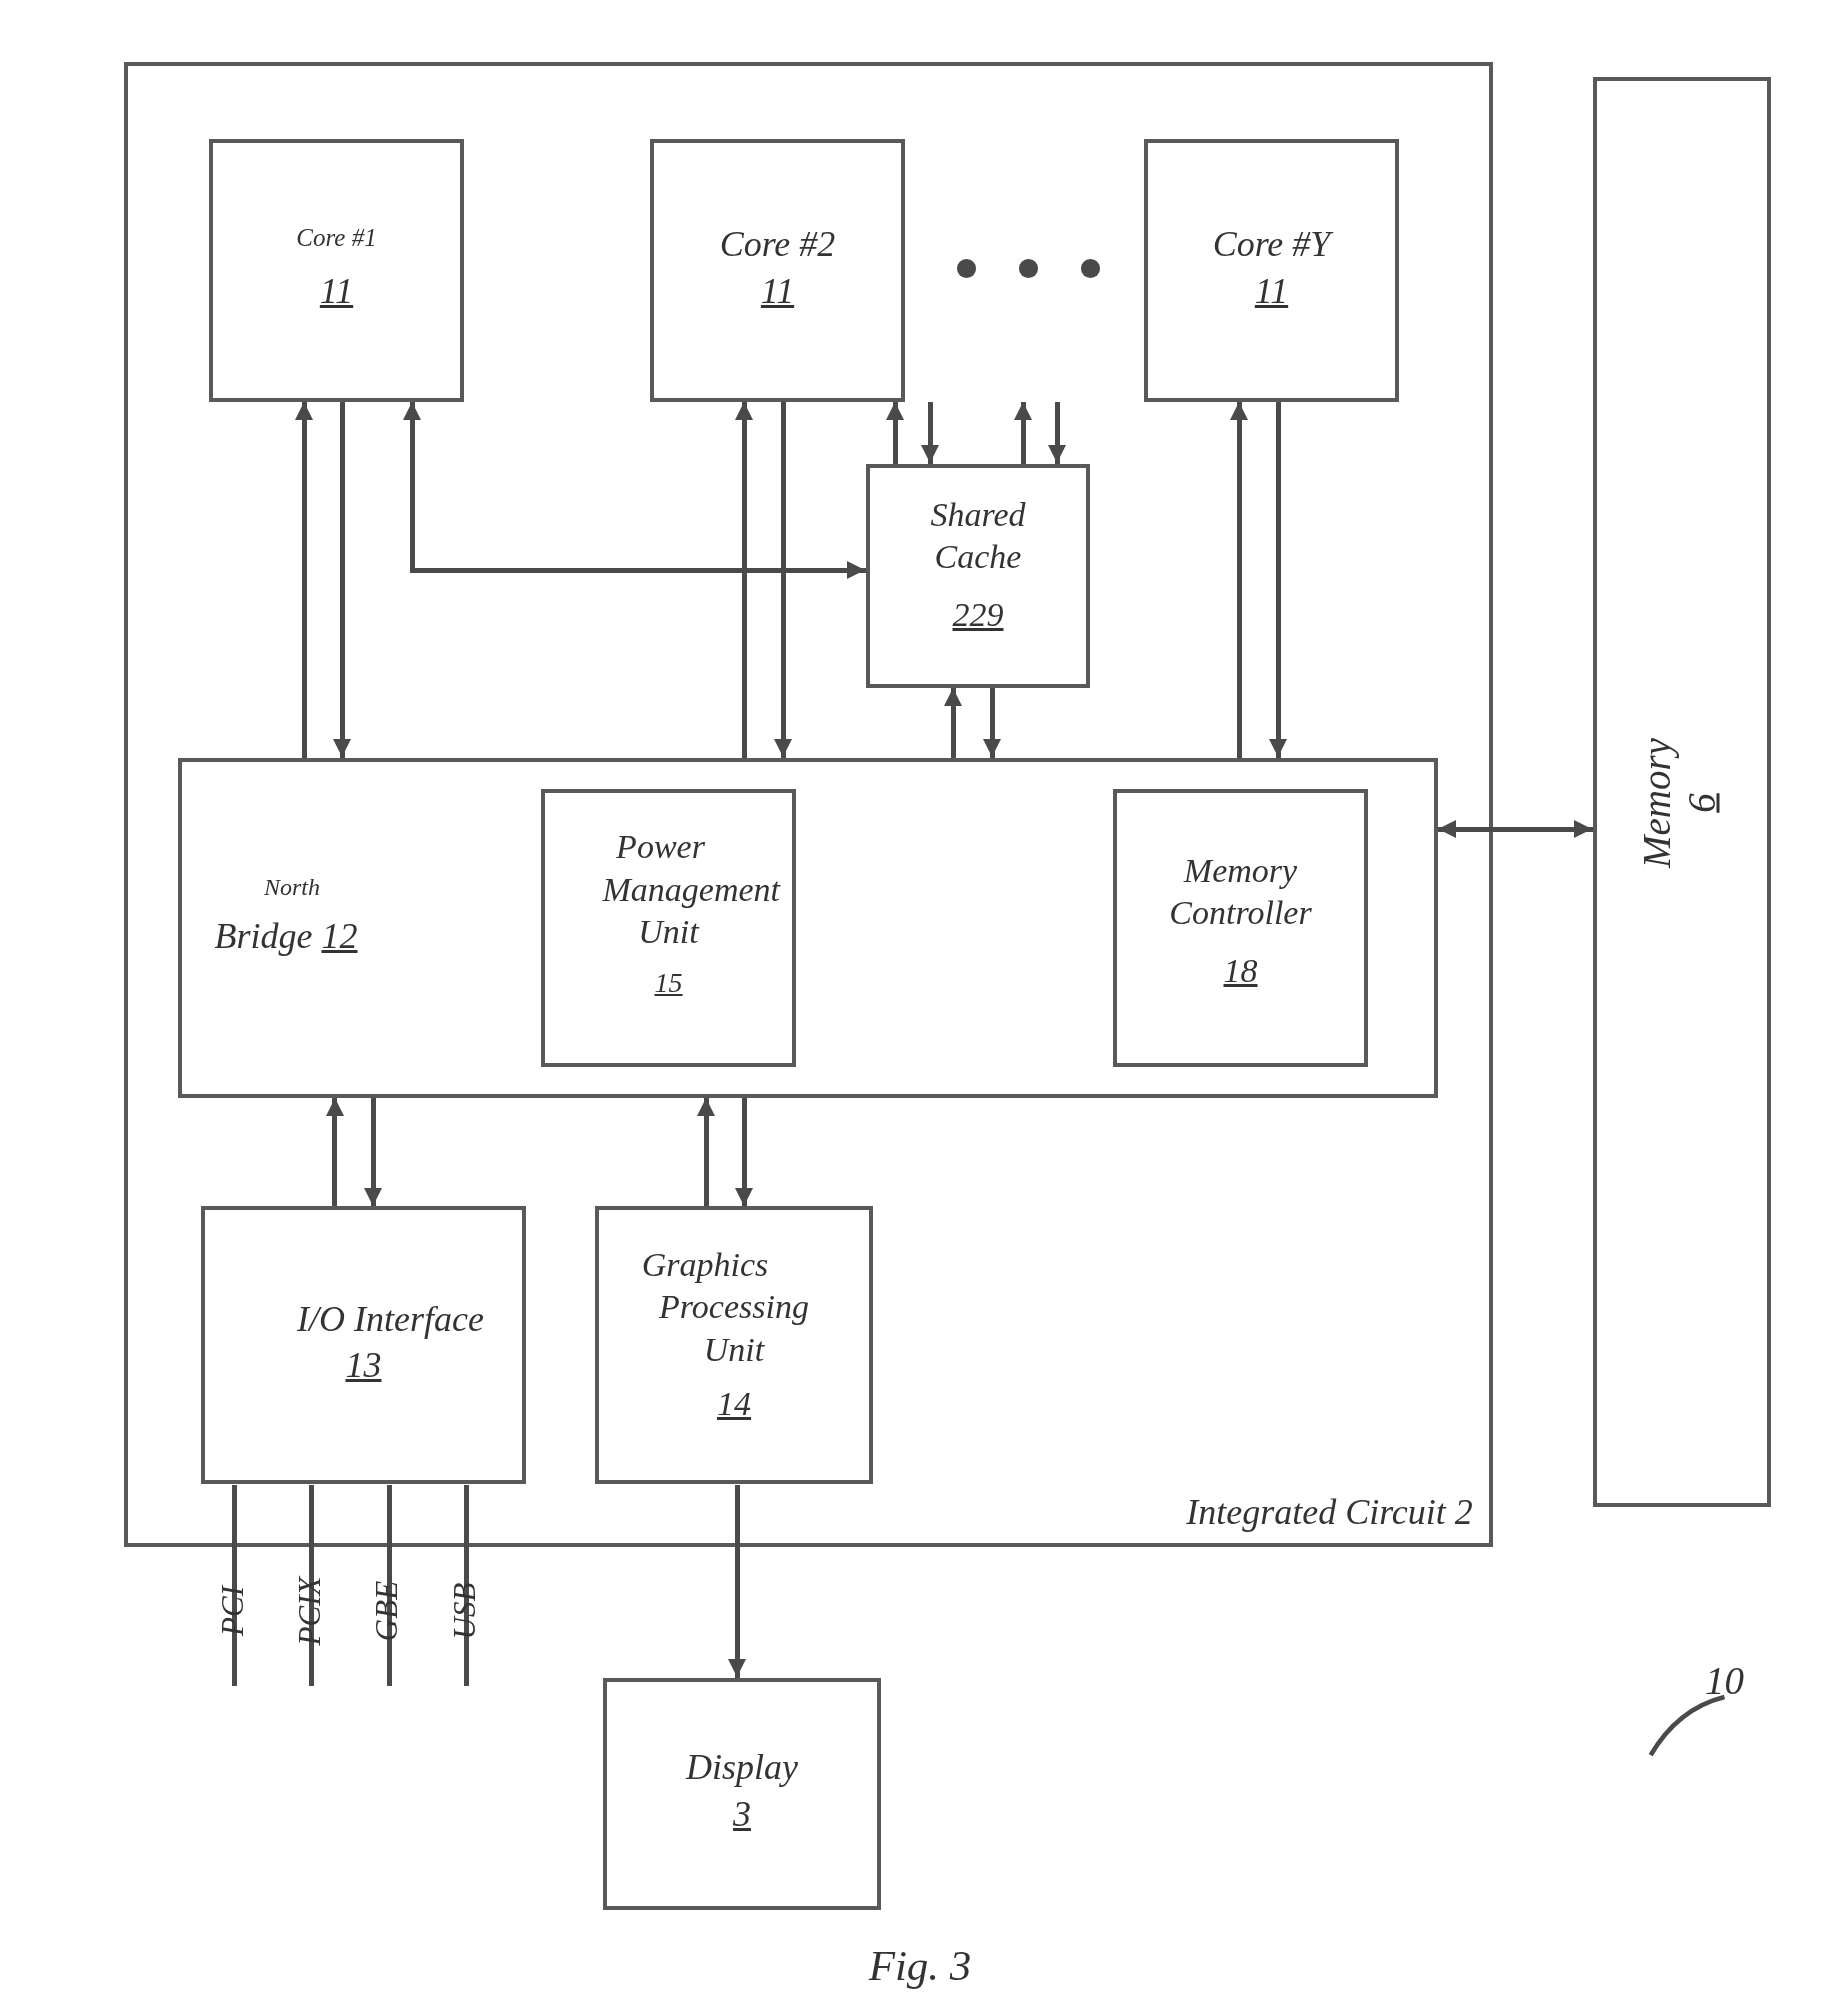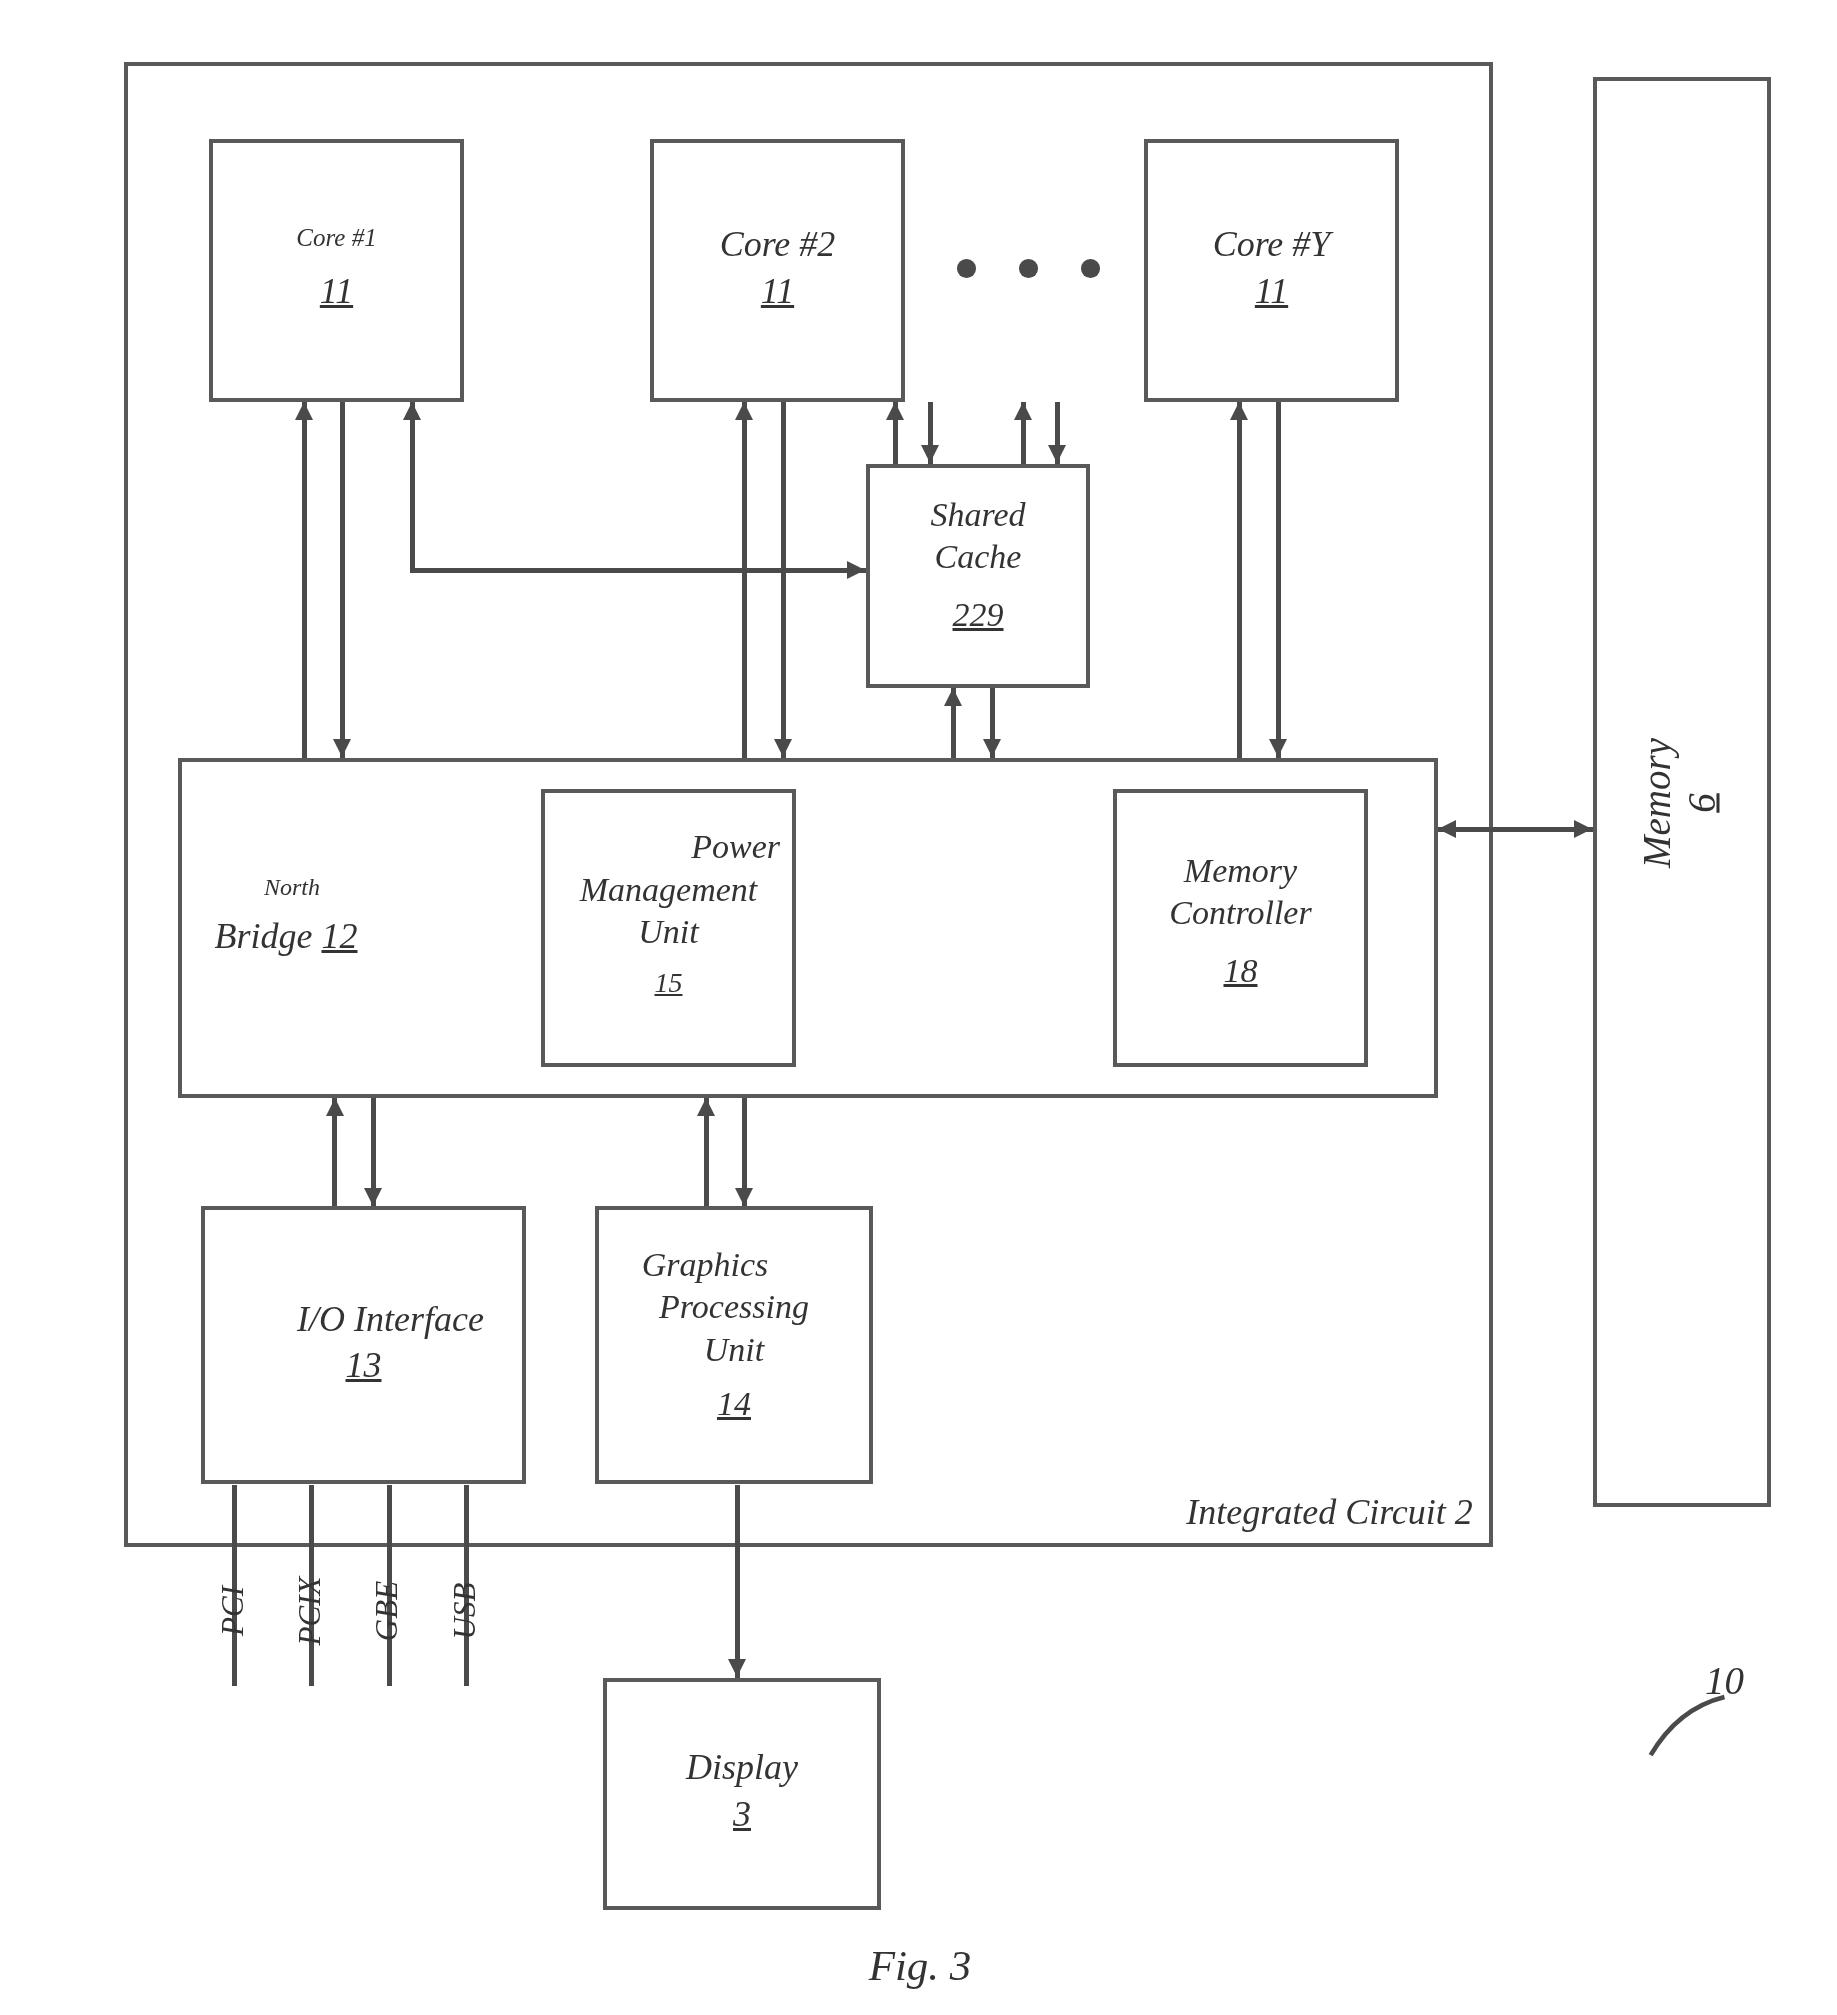--- a/index.html
+++ b/index.html
@@ -102,22 +102,22 @@
   <div class="lbl" style="left:866px; top:537px; width:224px; font-size:34px;">Cache</div>
   <div class="lbl under" style="left:866px; top:595px; width:224px; font-size:34px;">229</div>
 
   <div class="box" style="left:178px; top:758px; width:1260px; height:340px;"></div>
   <div class="lbl" style="left:207px; top:874px; width:170px; font-size:24px;">North</div>
   <div class="lbl" style="left:201px; top:916px; width:170px; font-size:36px;">
        <span>Bridge</span> <span class="under">12</span>
   </div>
 
   <div class="box" style="left:541px; top:789px; width:255px; height:278px;"></div>
-  <div class="lbl" style="left:541px; top:827px; width:239px; font-size:34px;text-align:right;">Power</div>
-  <div class="lbl" style="left:541px; top:870px; width:255px; font-size:34px;">Management</div>
+  <div class="lbl" style="left:541px; top:827px; width:239px; font-size:34px;">Power</div>
+  <div class="lbl" style="left:525px; top:870px; width:255px; font-size:34px;text-align:right;">Management</div>
   <div class="lbl" style="left:541px; top:912px; width:255px; font-size:34px;">Unit</div>
   <div class="lbl under" style="left:541px; top:967px; width:255px; font-size:28px;">15</div>
 
   <div class="box" style="left:1113px; top:789px; width:255px; height:278px;"></div>
   <div class="lbl" style="left:1113px; top:851px; width:255px; font-size:34px;">Memory</div>
   <div class="lbl" style="left:1113px; top:893px; width:255px; font-size:34px;">Controller</div>
   <div class="lbl under" style="left:1113px; top:951px; width:255px; font-size:34px;">18</div>
 
   <div class="box" style="left:201px; top:1206px; width:325px; height:278px;"></div>
   <div class="lbl" style="left:201px; top:1299px; width:325px; font-size:36px;margin-left:27px;">I/O Interface</div>

